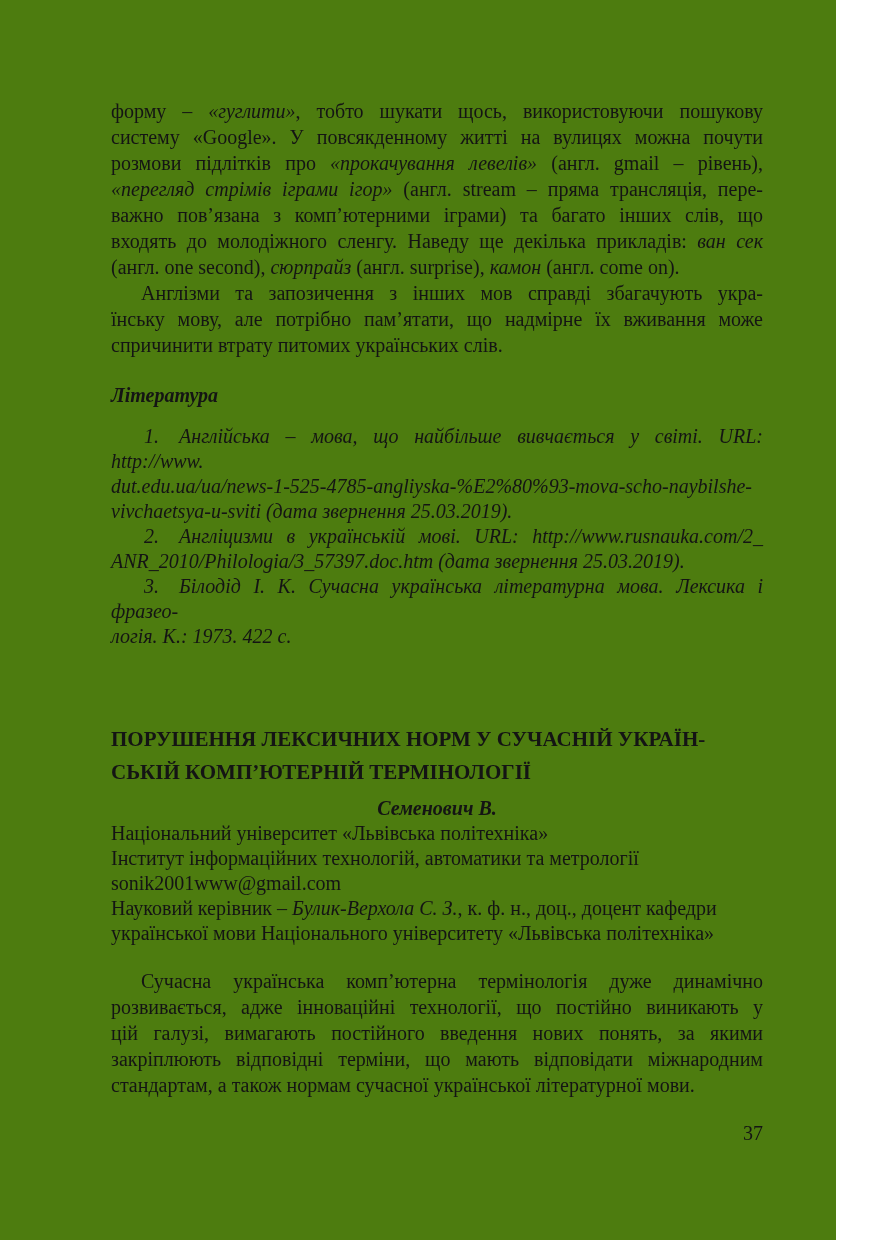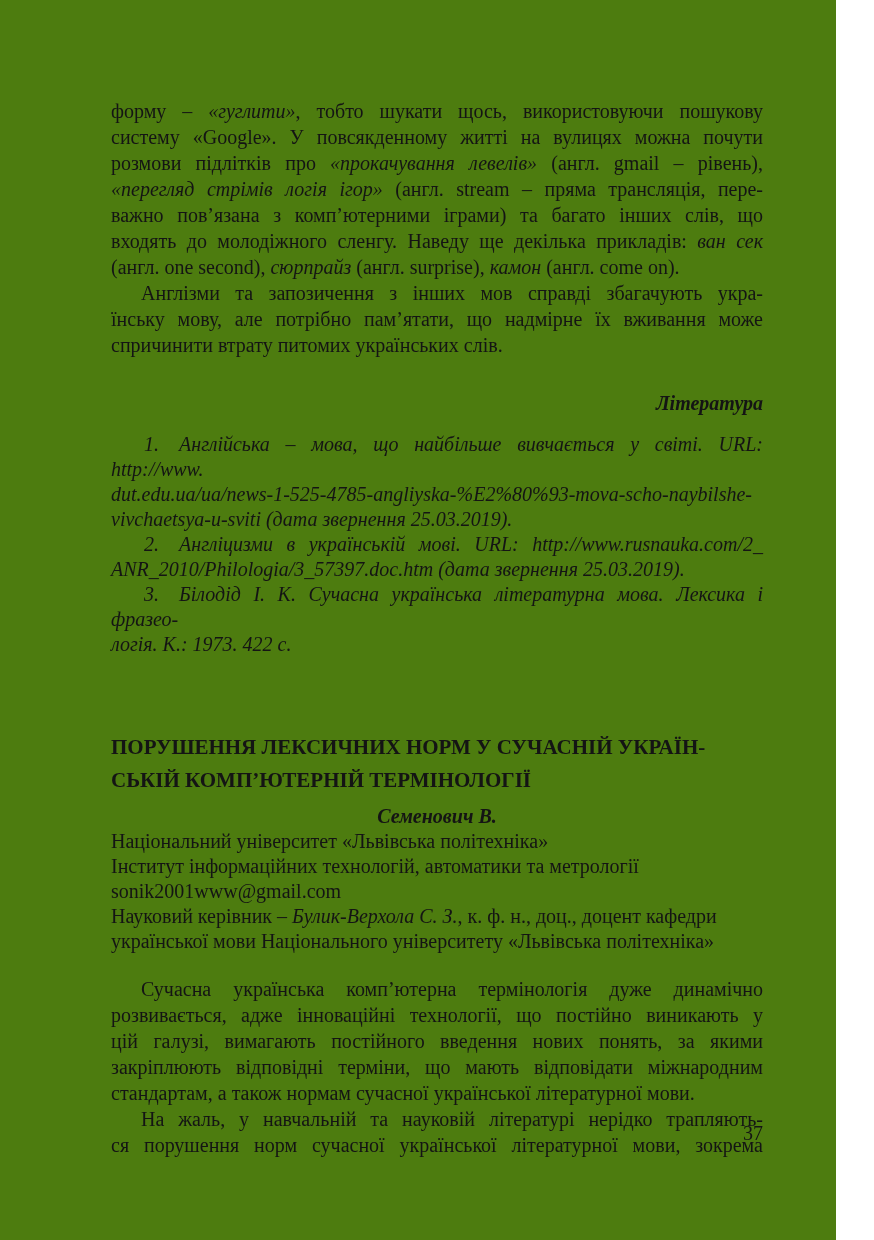--- a/index.html
+++ b/index.html
@@ -21,26 +21,26 @@
   }
   
   .body { font-size: 20px; line-height: 26px; }
   .line { text-align: left; }
   .line.j { text-align: justify; text-align-last: justify; text-justify: inter-word; }
   .line.ind { text-indent: 30px; }
   .i  { font-style: italic; }
   .bi { font-weight: normal; font-style: italic; }
   
   .heading {
-    margin-top: 32px;
+    margin-top: 24px;
     font-size: 20px;
     line-height: 26px;
     font-weight: bold;
     font-style: italic;
-    text-align: right;
+    text-align: left;
   }
   
   .reflist { margin-top: 16px; }
   .ref { font-size: 20px; line-height: 25px; font-style: italic; }
   .ref .line.ind { text-indent: 33px; }
   .num { margin-right: 20px; }
   
   .title {
     margin-top: 74px;
     font-size: 21px;
@@ -72,21 +72,21 @@
 </head>
 <body>
 
 <div class="page">
   <div class="content">
 
     <div class="body">
         <div class="line j"><span>форму – </span><span class="i">«гуглити»</span><span>, тобто шукати щось, використовуючи пошукову</span></div>
         <div class="line j"><span>систему «Google». У повсякденному житті на вулицях можна почути</span></div>
         <div class="line j"><span>розмови підлітків про </span><span class="i">«прокачування левелів»</span><span> (англ. gmail – рівень),</span></div>
-        <div class="line j"><span class="i">«перегляд стрімів логія ігор»</span><span> (англ. stream – пряма трансляція, пере-</span></div>
+        <div class="line j"><span class="i">«перегляд стрімів іграми ігор»</span><span> (англ. stream – пряма трансляція, пере-</span></div>
         <div class="line j"><span>важно пов’язана з комп’ютерними іграми) та багато інших слів, що</span></div>
         <div class="line j"><span>входять до молодіжного сленгу. Наведу ще декілька прикладів: </span><span class="i">ван сек</span></div>
         <div class="line"><span>(англ. one second), </span><span class="i">сюрпрайз</span><span> (англ. surprise), </span><span class="i">камон</span><span> (англ. come on).</span></div>
       </div>
 
     <div class="body">
         <div class="line j ind"><span>Англізми та запозичення з інших мов справді збагачують укра-</span></div>
         <div class="line j"><span>їнську мову, але потрібно пам’ятати, що надмірне їх вживання може</span></div>
         <div class="line"><span>спричинити втрату питомих українських слів.</span></div>
       </div>
@@ -125,21 +125,17 @@
       </div>
 
     <div class="maintext body">
         <div class="line j ind"><span>Сучасна українська комп’ютерна термінологія дуже динамічно</span></div>
         <div class="line j"><span>розвивається, адже інноваційні технології, що постійно виникають у</span></div>
         <div class="line j"><span>цій галузі, вимагають постійного введення нових понять, за якими</span></div>
         <div class="line j"><span>закріплюють відповідні терміни, що мають відповідати міжнародним</span></div>
         <div class="line"><span>стандартам, а також нормам сучасної української літературної мови.</span></div>
       </div>
 
-    <div class="body">
-        <div class="line j ind"><span>На жаль, у навчальній та науковій літературі нерідко трапляють-</span></div>
-        <div class="line j"><span>ся порушення норм сучасної української літературної мови, зокрема</span></div>
-      </div>
 
   </div>
 
   <div class="pagenum">37</div>
 </div>
 
 </body></html>

